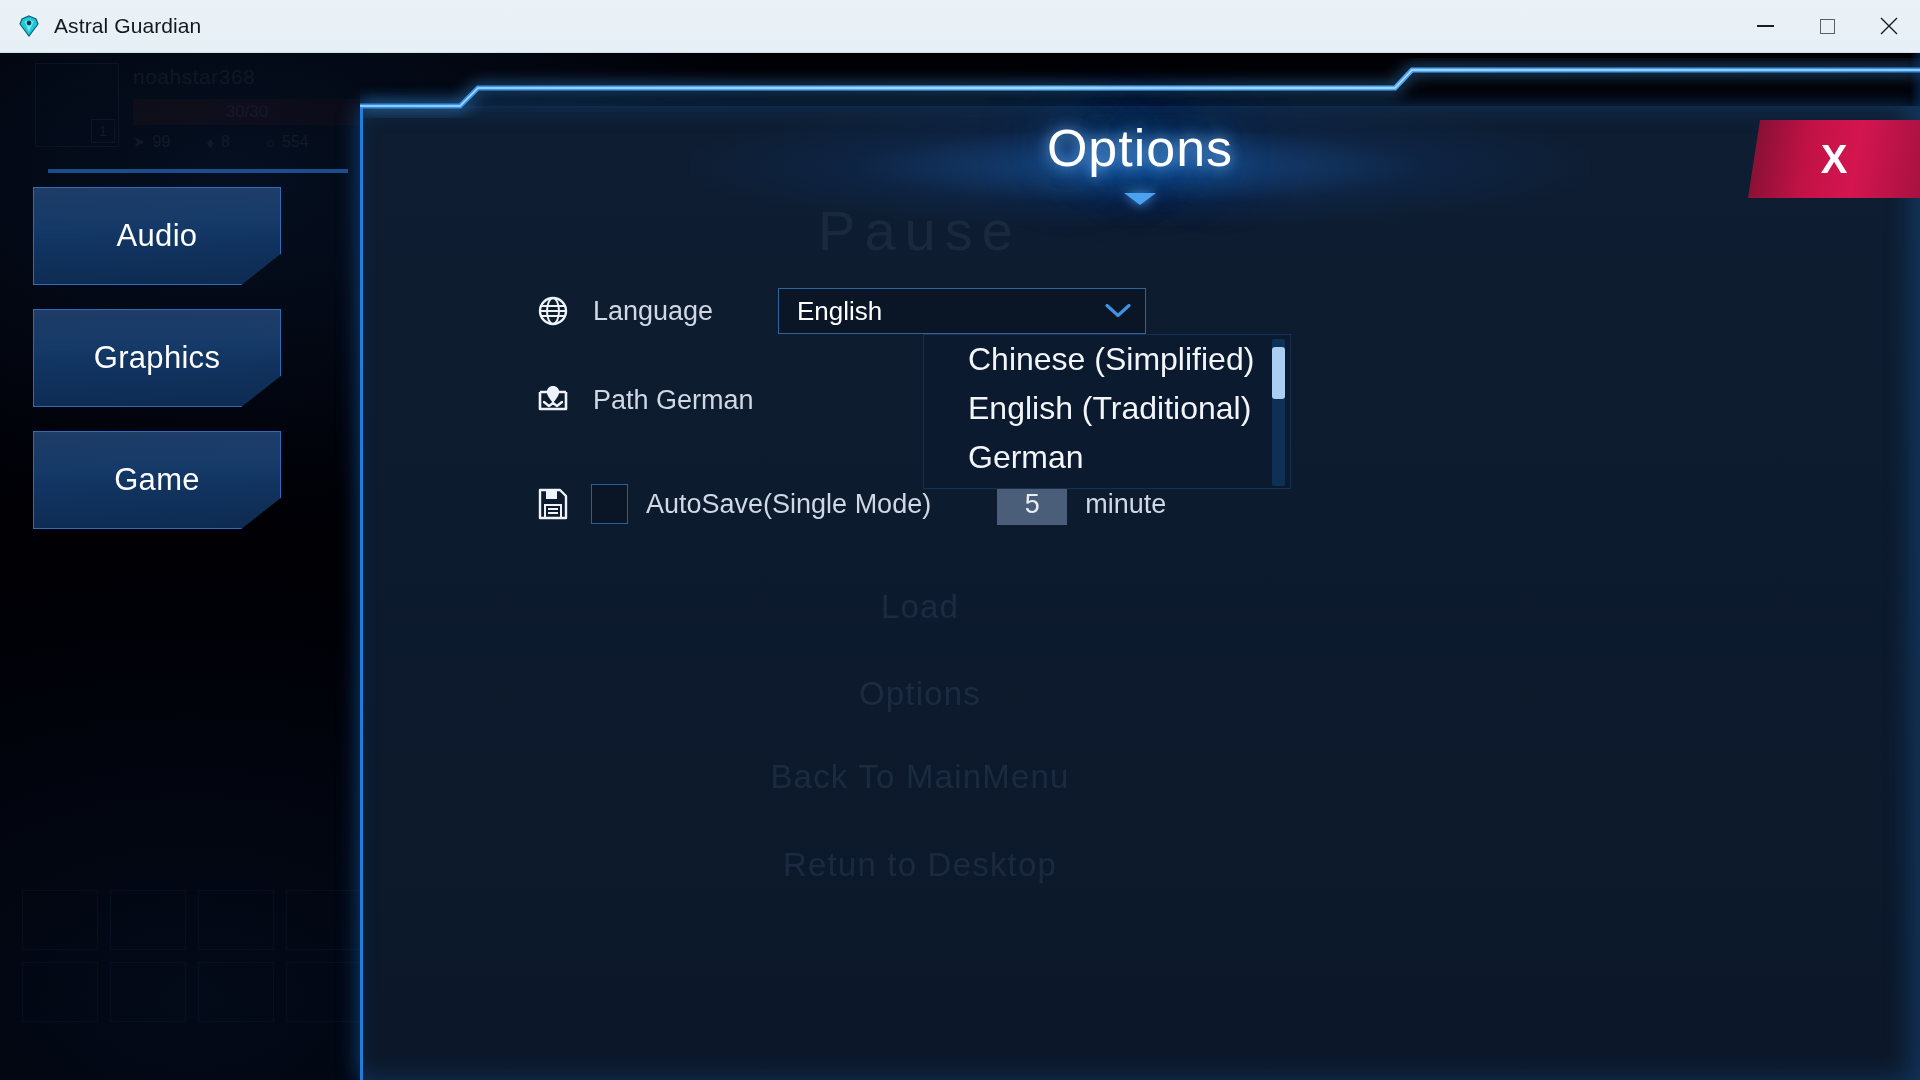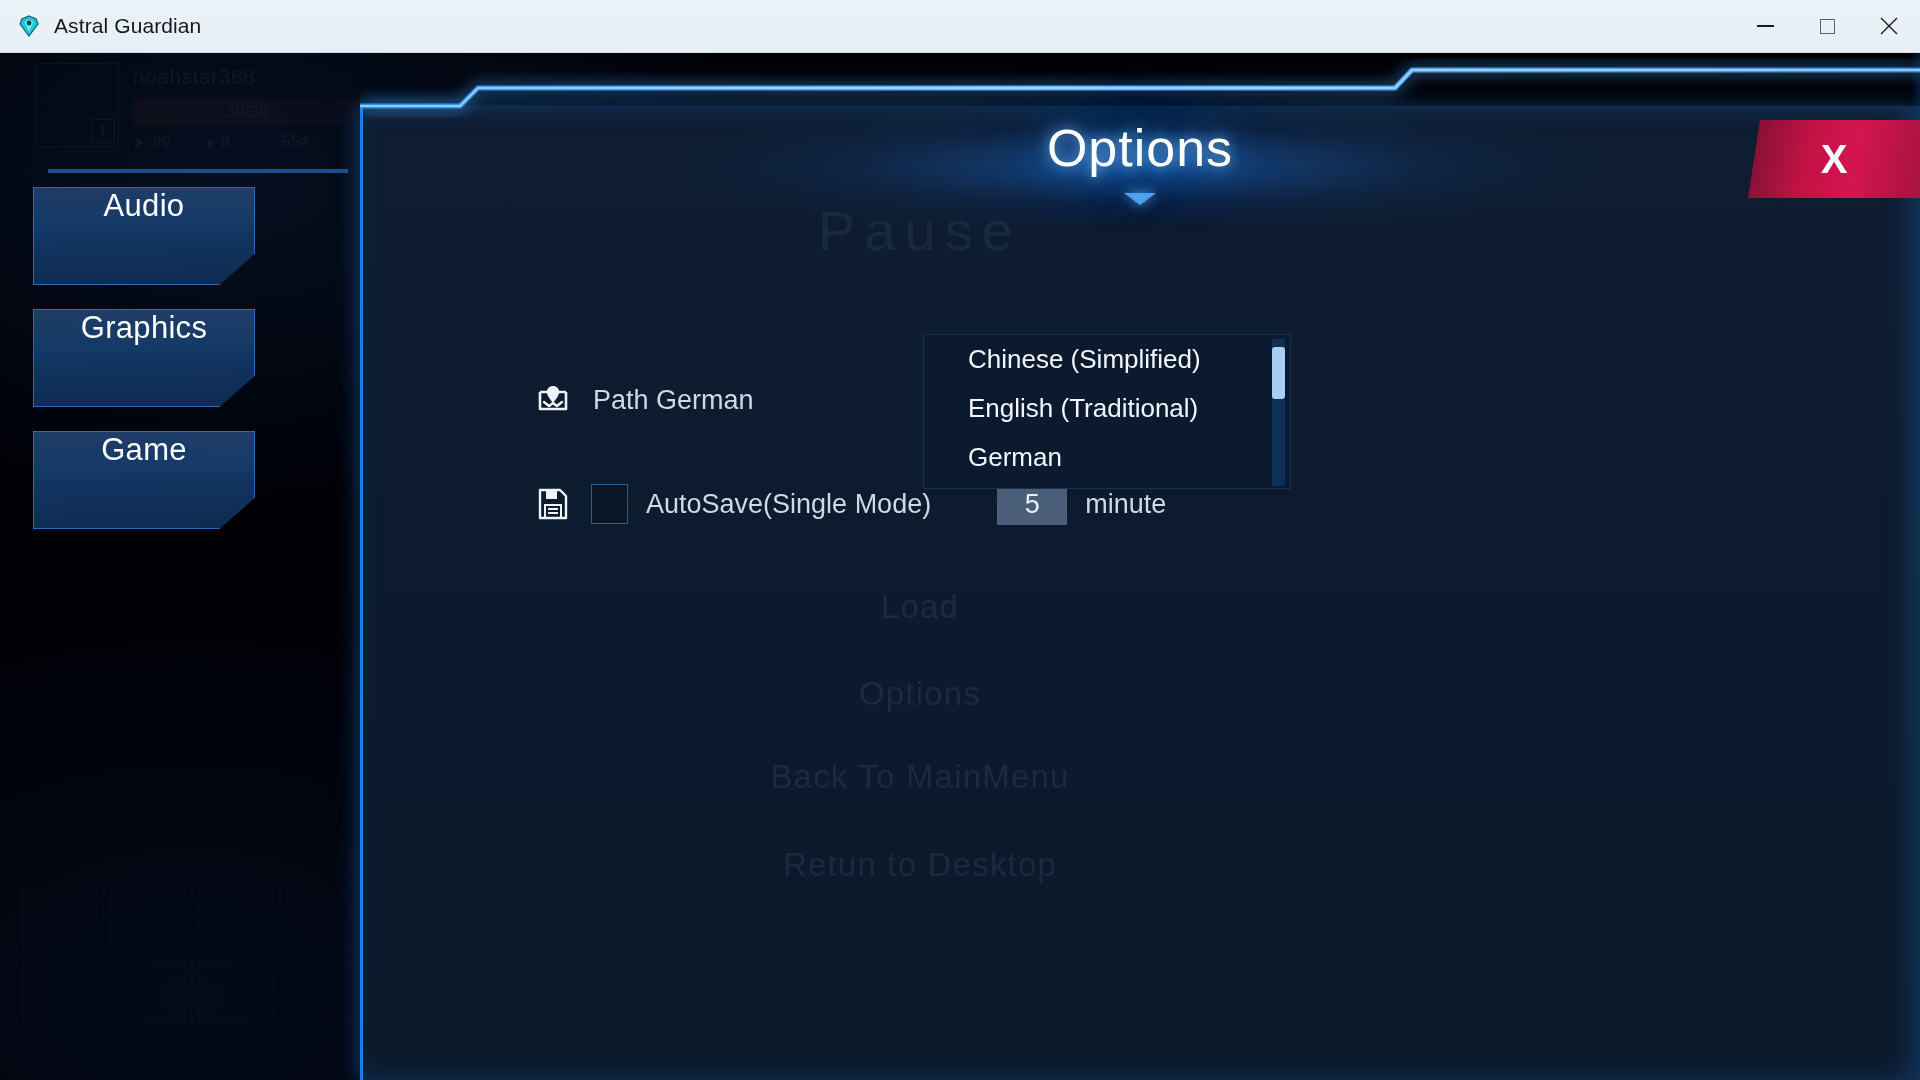--- a/index.html
+++ b/index.html
@@ -131,27 +131,27 @@
 
   
   .sidebar {
     position: absolute;
     left: 33px; top: 187px;
     width: 248px;
     z-index: 30;
   }
   .side-btn {
     position: relative;
-    width: 222px; height: 98px;
+    width: 248px; height: 98px;
     margin-bottom: 24px;
     background: linear-gradient(178deg, #12325e 0%, #123766 38%, #0e2b51 100%);
     border: 1.5px solid #2f6bbd;
     clip-path: polygon(0 0, 100% 0, 100% 68%, 84% 100%, 0 100%);
     display: flex;
-    align-items: flex-start;
+    align-items: center;
     justify-content: center;
     cursor: pointer;
   }
   .side-btn::after {
     content: "";
     position: absolute; inset: 0;
     background: linear-gradient(180deg, rgba(255,255,255,0.05), rgba(255,255,255,0) 55%);
     pointer-events: none;
   }
   .side-btn span {
@@ -326,21 +326,21 @@
     width: 368px; height: 155px;
     background: #0b1a2e;
     border: 1px solid #16314f;
     z-index: 60;
     overflow: hidden;
   }
   .dd-item {
     height: 49px;
     display: flex; align-items: center;
     padding-left: 44px;
-    font-size: 26px;
+    font-size: 32px;
     color: #f2f6fa;
     cursor: pointer;
     white-space: nowrap;
   }
   .dd-track {
     position: absolute;
     right: 5px; top: 4px;
     width: 13px; height: 147px;
     background: #0f3055;
     border-radius: 2px;
@@ -496,20 +496,36 @@
       <span class="dlg-title-inner">Options</span>
     </div>
     <div class="dlg-title-notch"></div>
 
     <div class="dlg-close">
       <span>X</span>
     </div>
 
     <div class="form">
 
+      <div class="row row-language">
+        <div class="ic">
+          <svg width="34" height="34" viewBox="0 0 34 34">
+            <circle cx="17" cy="17" r="13" fill="none" stroke="#eef3f9" stroke-width="2.4"></circle>
+            <ellipse cx="17" cy="17" rx="6" ry="13" fill="none" stroke="#eef3f9" stroke-width="2"></ellipse>
+            <path d="M4 12 H30 M4 17 H30 M4 22 H30" stroke="#eef3f9" stroke-width="2"></path>
+          </svg>
+        </div>
+        <div class="lbl">Language</div>
+        <div class="select">
+          <span class="select-value">English</span>
+          <svg class="select-chevron" viewBox="0 0 26 15">
+            <path d="M2 2 L13 12 L24 2" fill="none" stroke="#3f92e0" stroke-width="3.2" stroke-linecap="round" stroke-linejoin="round"></path>
+          </svg>
+        </div>
+      </div>
 
       <div class="row row-path">
         <div class="ic">
           <svg width="34" height="34" viewBox="0 0 34 34">
             <path d="M4 9 H11 M23 9 H30 M4 9 V26 H30 V9" fill="none" stroke="#eef3f9" stroke-width="2.6" stroke-linejoin="round"></path>
             <path d="M17 3 C13.4 3 10.8 5.7 10.8 9.1 C10.8 13.4 17 20 17 20 C17 20 23.2 13.4 23.2 9.1 C23.2 5.7 20.6 3 17 3 Z" fill="#eef3f9"></path>
             <path d="M8 19 L13 23 L17 20 L21 23 L26 19" fill="none" stroke="#eef3f9" stroke-width="2.4" stroke-linecap="round" stroke-linejoin="round"></path>
           </svg>
         </div>
         <div class="lbl">Path German</div>

